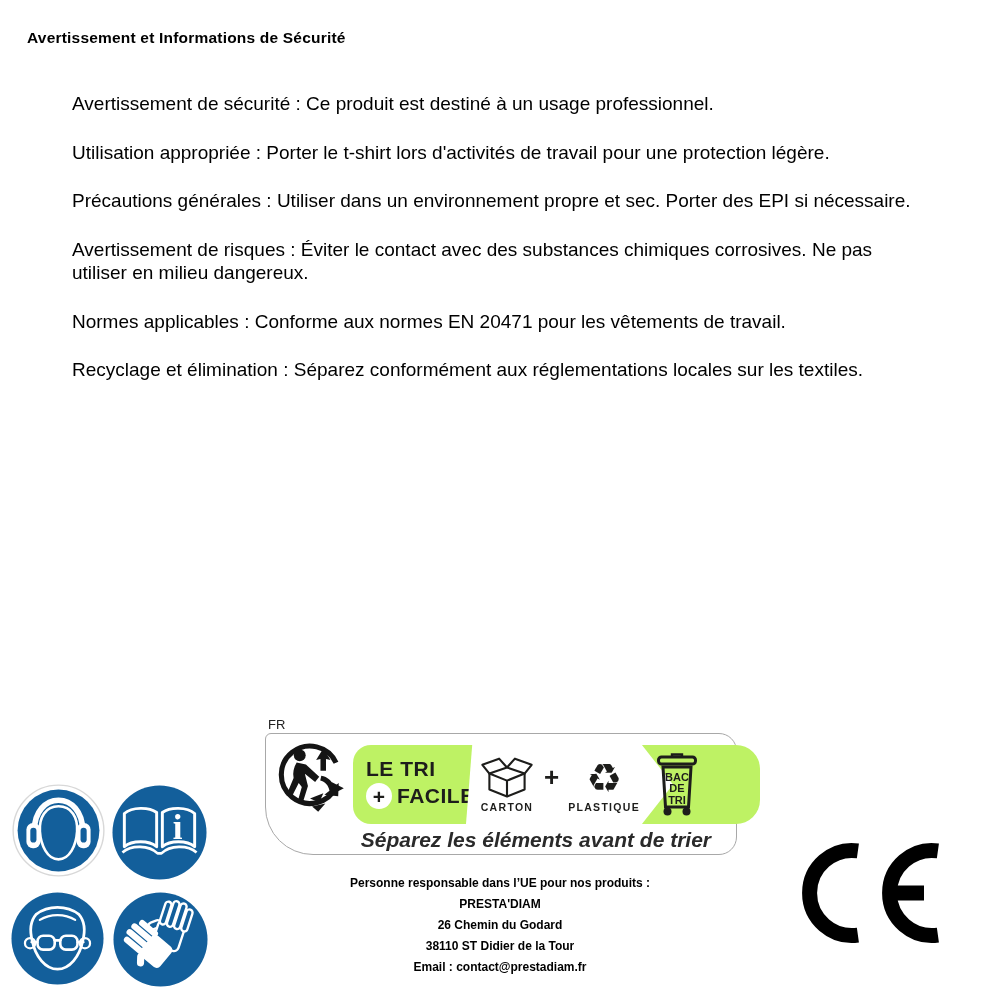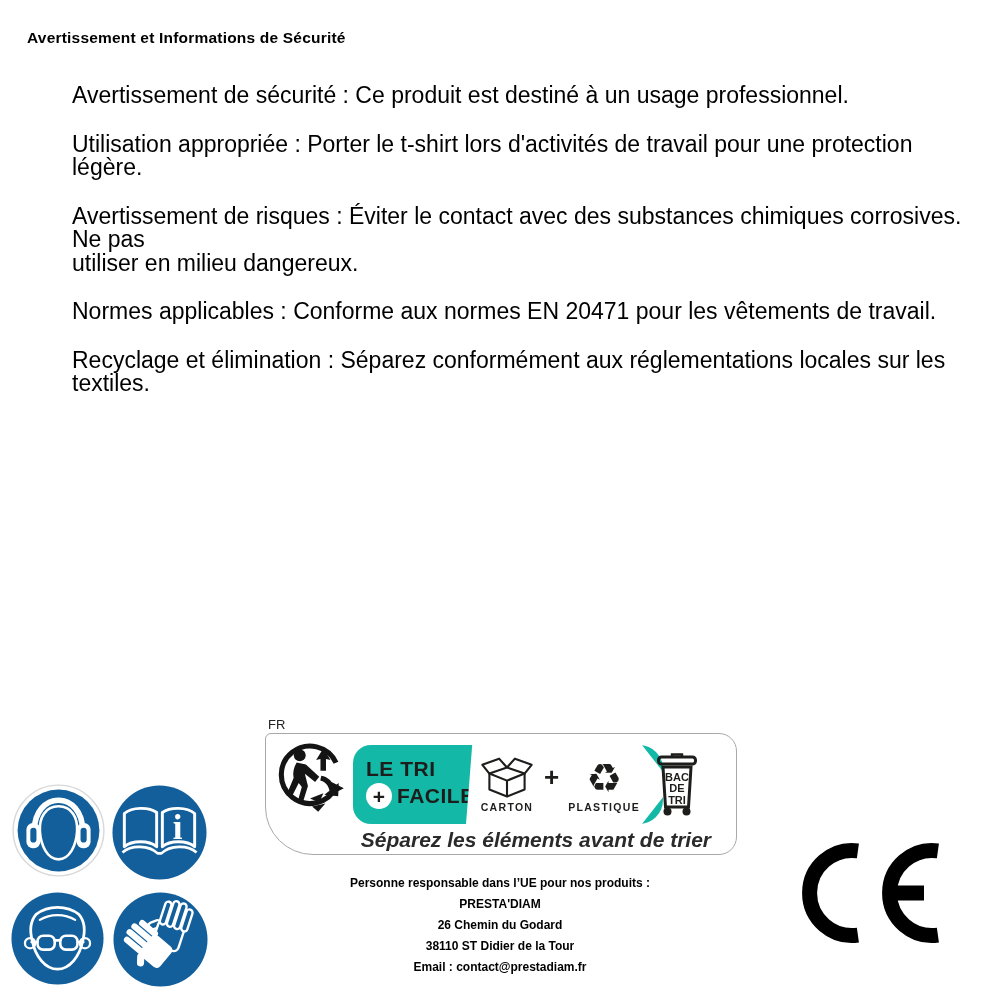--- a/index.html
+++ b/index.html
@@ -1,30 +1,30 @@
 <!DOCTYPE html>
 <html><head>
 <meta charset="utf-8">
 <style>
   html,body{margin:0;padding:0;background:#fff;}
   .page{position:relative;width:1005px;height:1005px;background:#fff;overflow:hidden;
         font-family:"Liberation Sans",sans-serif;color:#000;}
   .title{position:absolute;top:29px;left:0;width:100%;text-align:left;
          font-size:15.5px;font-weight:bold;letter-spacing:.2px;padding-left:27px;}
   .paragraphs{position:absolute;left:72px;top:84px;width:900px;}
-  .paragraphs p{margin:0 0 25px 0;font-size:23px;line-height:23.5px;white-space:pre-wrap;}
+  .paragraphs p{margin:8px 0 25px 0;font-size:19px;line-height:23.5px;white-space:pre-wrap;}
 
   
   .recycle{position:absolute;left:265px;top:733px;width:472px;height:122px;}
   .fr-tag{position:absolute;top:-16px;left:3px;font-size:13px;font-weight:normal;color:#222;}
   .label-box{position:absolute;inset:0;background:#fff;border:1.5px solid #a8a8a8;
              border-radius:6px 18px 18px 48px;}
   .triman{position:absolute;left:10px;top:8px;}
-  .band{position:absolute;left:87px;top:11px;width:310px;height:79px;
-        background:#14b8a6;border-radius:18px 24px 24px 18px;}
+  .band{position:absolute;left:87px;top:11px;width:363px;height:79px;
+        background:#bef264;border-radius:18px 24px 24px 18px;padding-left:44px;}
   .band-headline{position:absolute;left:13px;top:13px;color:#1d1d1b;}
   .hl1{font-size:21px;font-weight:bold;letter-spacing:.5px;line-height:22px;}
   .hl2{display:flex;align-items:center;margin-top:3px;}
   .plus-circle{width:26px;height:26px;border-radius:50%;background:#fff;display:flex;
                align-items:center;justify-content:center;font-size:21px;font-weight:bold;
                color:#1d1d1b;line-height:1;}
   .hl2 .word{font-size:21px;font-weight:bold;letter-spacing:.5px;margin-left:5px;}
   .chevron{position:absolute;left:113px;top:0;width:207px;height:79px;background:#fff;
            clip-path:polygon(3% 0,85% 0,100% 50%,85% 100%,0 100%);
            display:flex;align-items:center;justify-content:center;
@@ -50,20 +50,21 @@
 </head>
 <body>
 
 <div class="page">
 
   <div class="title">Avertissement et Informations de Sécurité</div>
 
   <div class="paragraphs">
     <p>Avertissement de sécurité : Ce produit est destiné à un usage professionnel.</p>
     <p>Utilisation appropriée : Porter le t-shirt lors d'activités de travail pour une protection légère.</p>
+    <p>Précautions générales : Utiliser dans un environnement propre et sec. Porter des EPI si nécessaire.</p>
     <p>Avertissement de risques : Éviter le contact avec des substances chimiques corrosives. Ne pas
 utiliser en milieu dangereux.</p>
     <p>Normes applicables : Conforme aux normes EN 20471 pour les vêtements de travail.</p>
     <p>Recyclage et élimination : Séparez conformément aux réglementations locales sur les textiles.</p>
   </div>
 
   <div class="recycle">
     <div class="fr-tag">FR</div>
     <div class="label-box">
 

